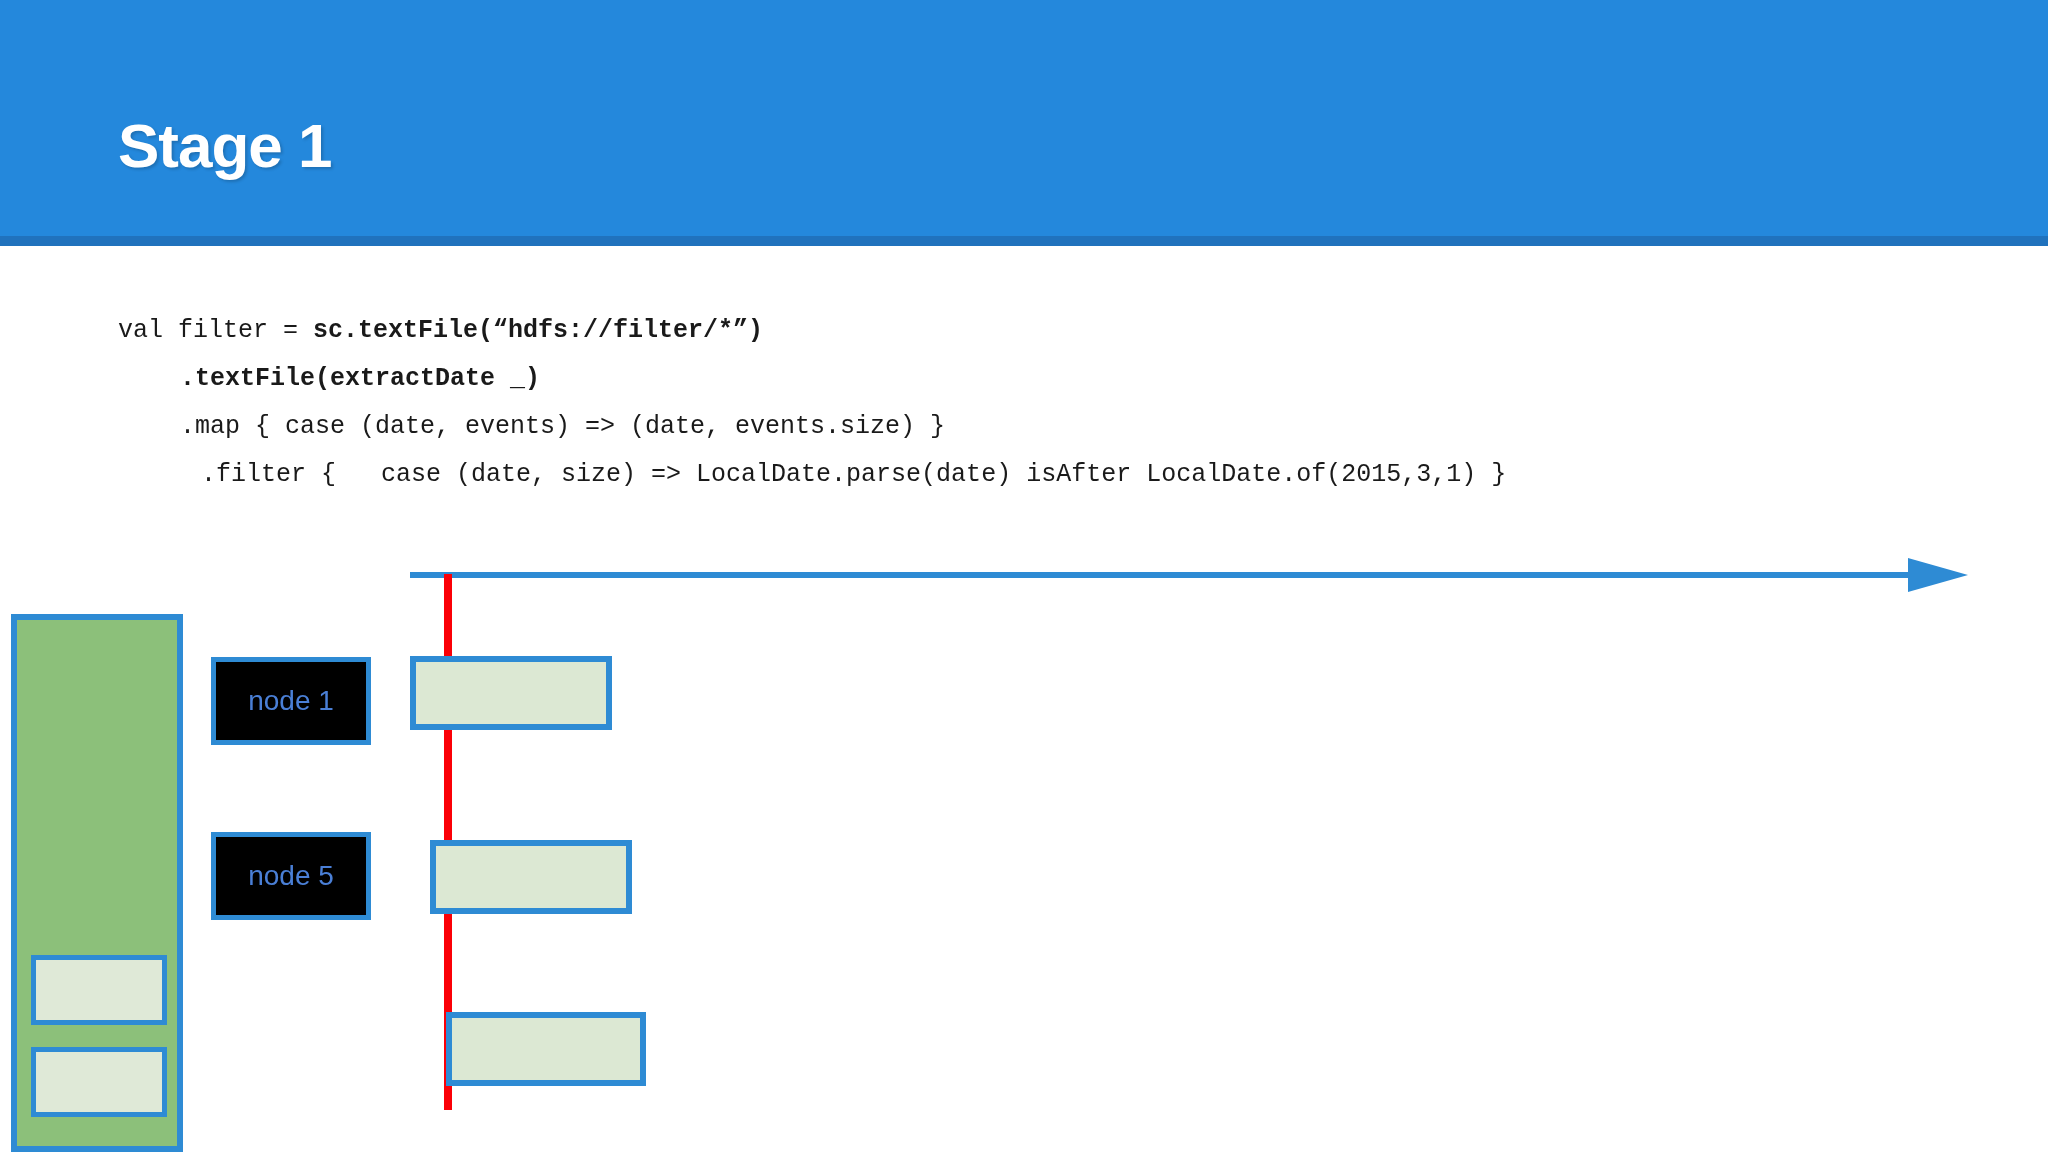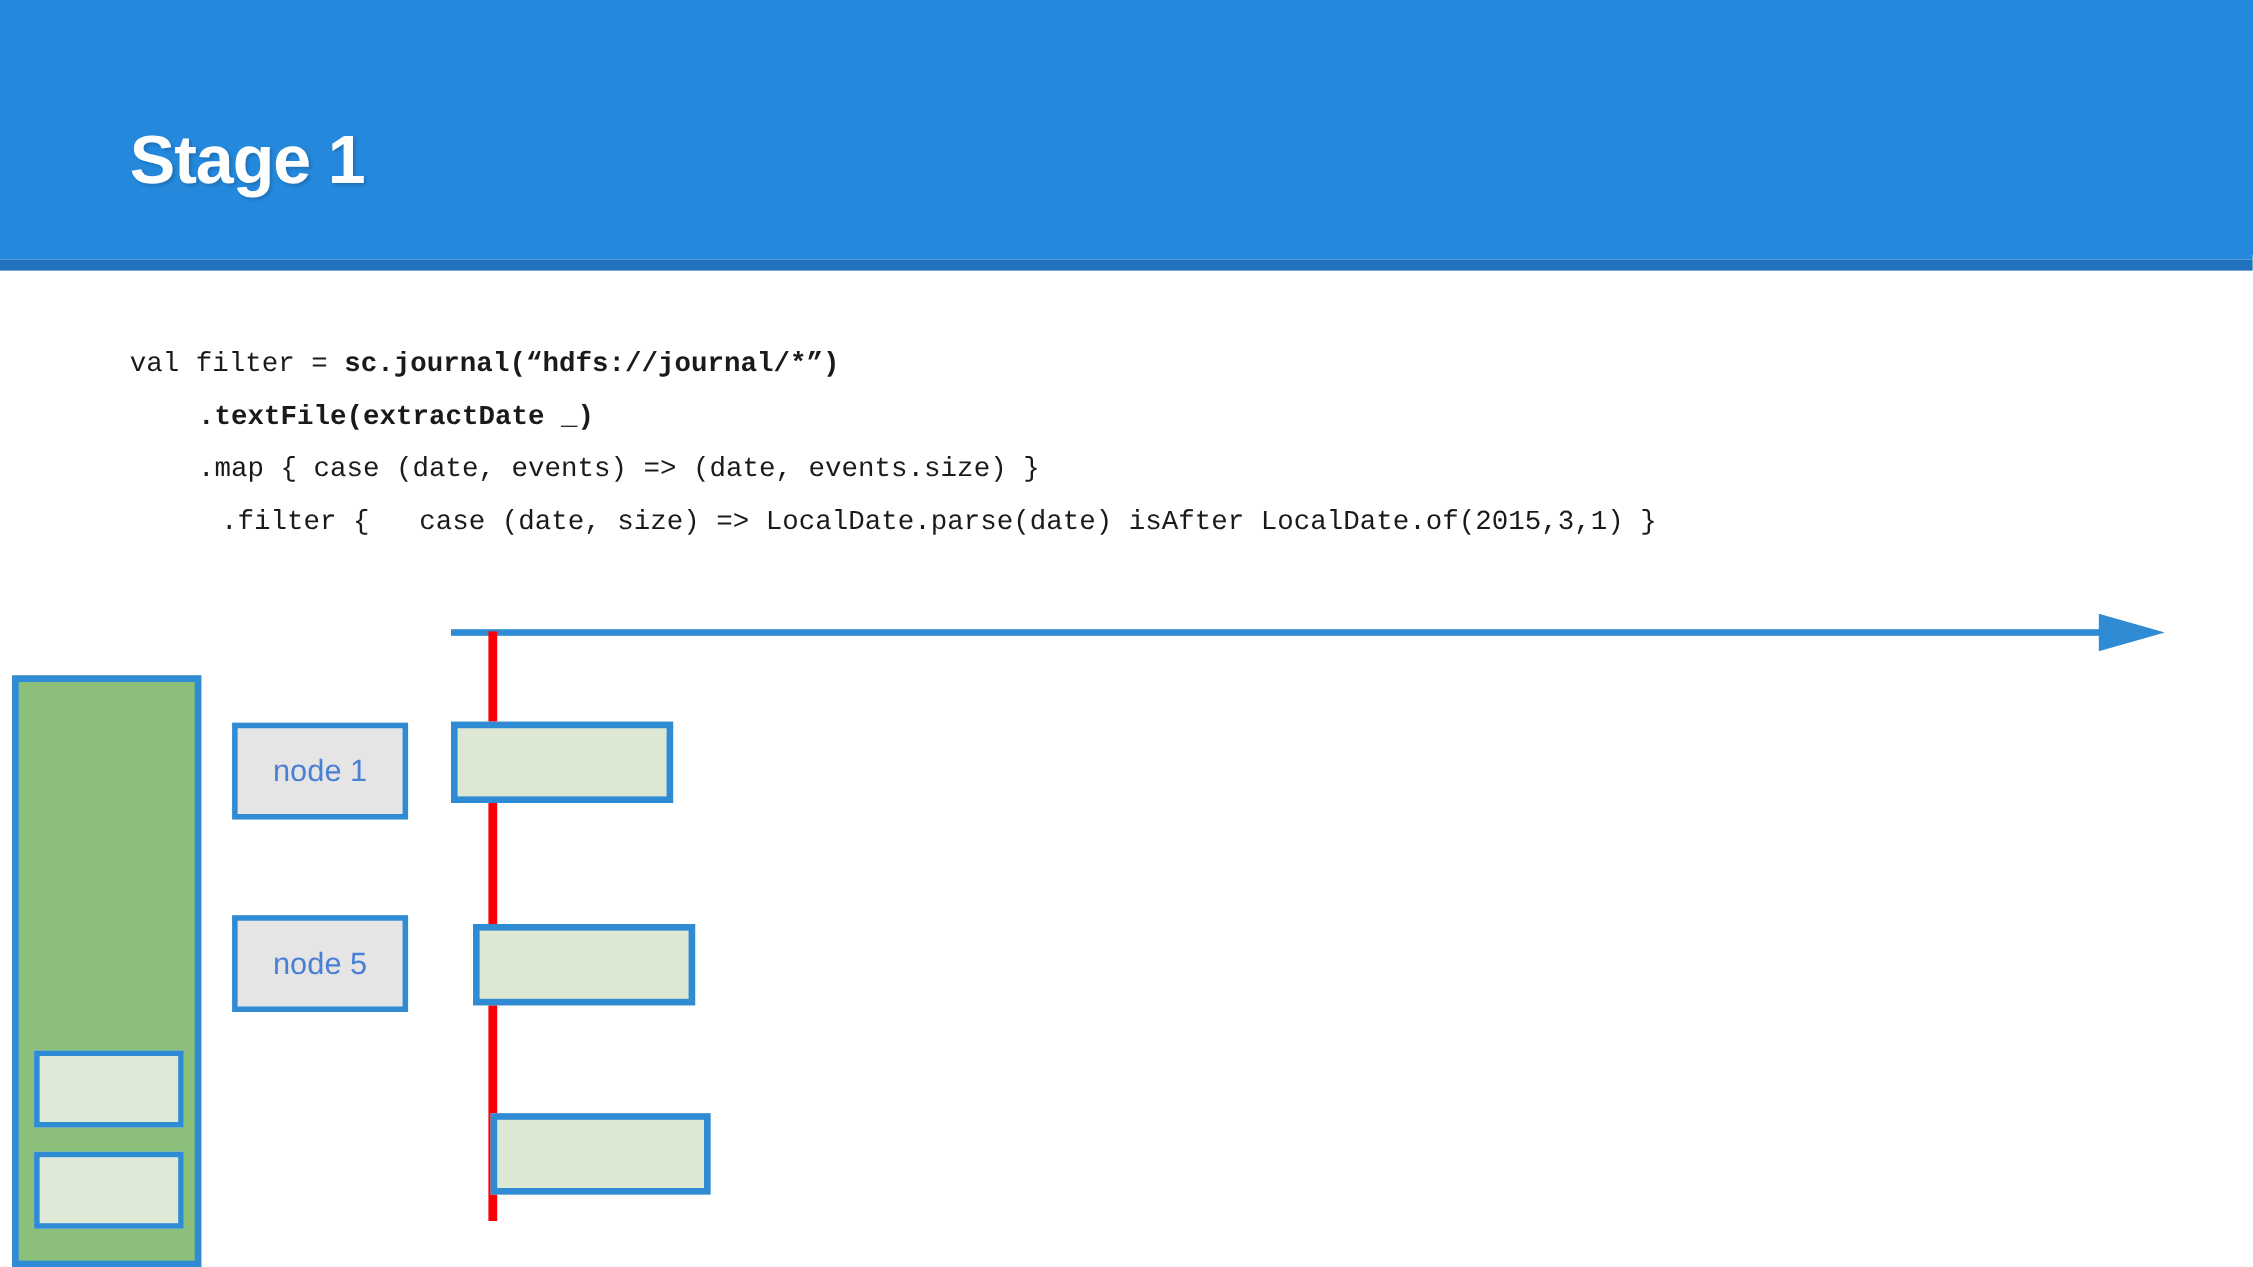--- a/index.html
+++ b/index.html
@@ -119,21 +119,21 @@
   }
   .partition-slot.s0 { top: 955px; }
   .partition-slot.s1 { top: 1047px; }
 
   
   .node-box {
     position: absolute;
     left: 211px;
     width: 160px;
     height: 88px;
-    background: #e5e5e5;
+    background: #000000;
     border: 5px solid #2e8bd4;
     box-sizing: border-box;
     display: flex;
     align-items: center;
     justify-content: center;
     font-size: 28px;
     color: #4a7fd6;
   }
   .node-box.n0 { top: 657px; }
   .node-box.n1 { top: 832px; }
@@ -152,21 +152,21 @@
   .task-bar.t2 { left: 446px; top: 1012px; width: 200px; }
 </style>
 </head>
 <body>
 
 <div class="header-band"></div>
 <div class="header-underline"></div>
 <div class="slide-title">Stage 1</div>
 
 <div class="code-block">
-  <div class="code-line l0"><span>val filter = </span><span class="code-em">sc.journal(“hdfs://journal/*”)</span></div>
+  <div class="code-line l0"><span>val filter = </span><span class="code-em">sc.textFile(“hdfs://filter/*”)</span></div>
   <div class="code-line l1"><span class="code-em">.textFile(extractDate _)</span></div>
   <div class="code-line l2"><span>.map { case (date, events) =&gt; (date, events.size) }</span></div>
   <div class="code-line l3"><span>.filter {   case (date, size) =&gt; LocalDate.parse(date) isAfter LocalDate.of(2015,3,1) }</span></div>
 </div>
 
 <div class="diagram">
 
   <div class="timeline-line"></div>
   <div class="timeline-arrow"></div>
   <div class="now-marker"></div>

